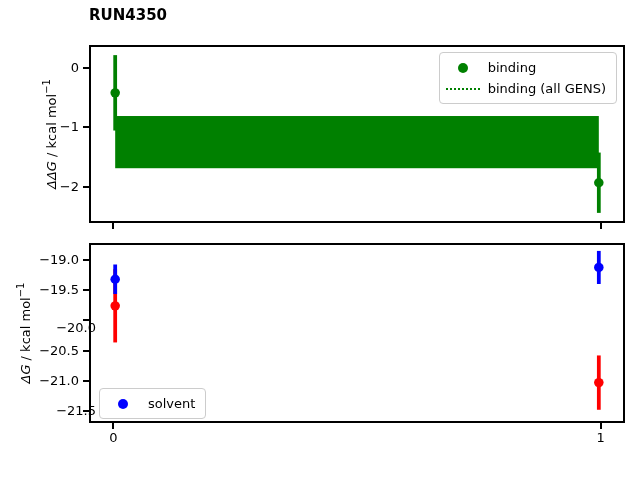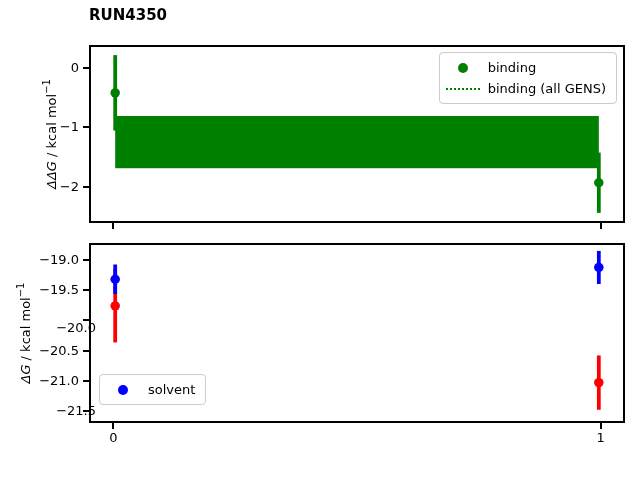--- a/index.html
+++ b/index.html
@@ -31,21 +31,21 @@
   .xtick-label {
     position:absolute; width:30px; text-align:center; font-size:13px; line-height:16px;
   }
   .tick { position:absolute; background:#000; }
   .legend {
     position:absolute; background:rgba(255,255,255,0.85); border:1px solid #cccccc;
     border-radius:4px; padding:7px 10px 7px 6px; display:flex; flex-direction:column;
     gap:6px; font-size:13px; z-index:5;
   }
   .legend-top { top:5px; right:6px; }
-  .legend-bottom { left:8px; bottom:16px;gap:20px; }
+  .legend-bottom { left:8px; bottom:2px;gap:20px; }
   .legend-row { display:flex; align-items:center; }
   .glyph-box { width:34px; display:flex; justify-content:center; align-items:center; margin-right:8px; flex:0 0 34px; }
   .dot { width:10px; height:10px; border-radius:50%; background:#000; }
   .dotline { width:34px; height:0; border-top:2.4px dotted #000; }
   .legend-label { white-space:nowrap; }
 </style>
 </head>
 <body>
 
 <div id="figure">

